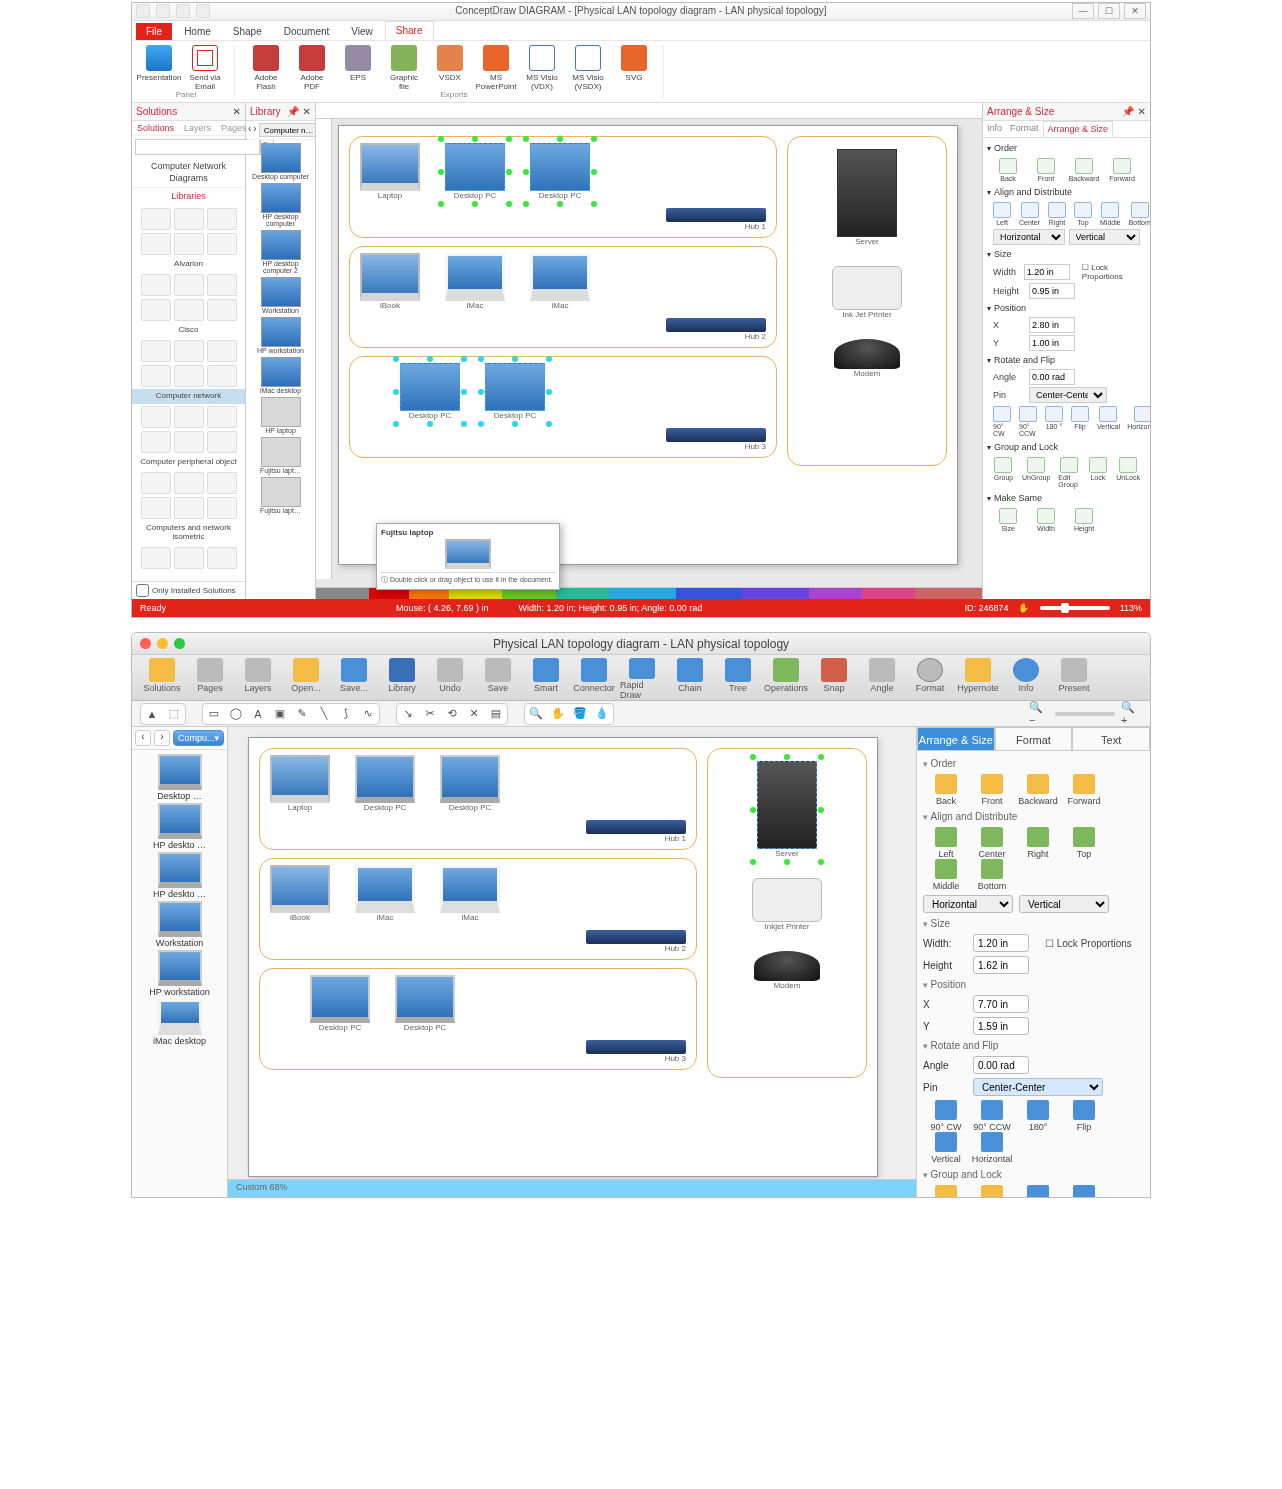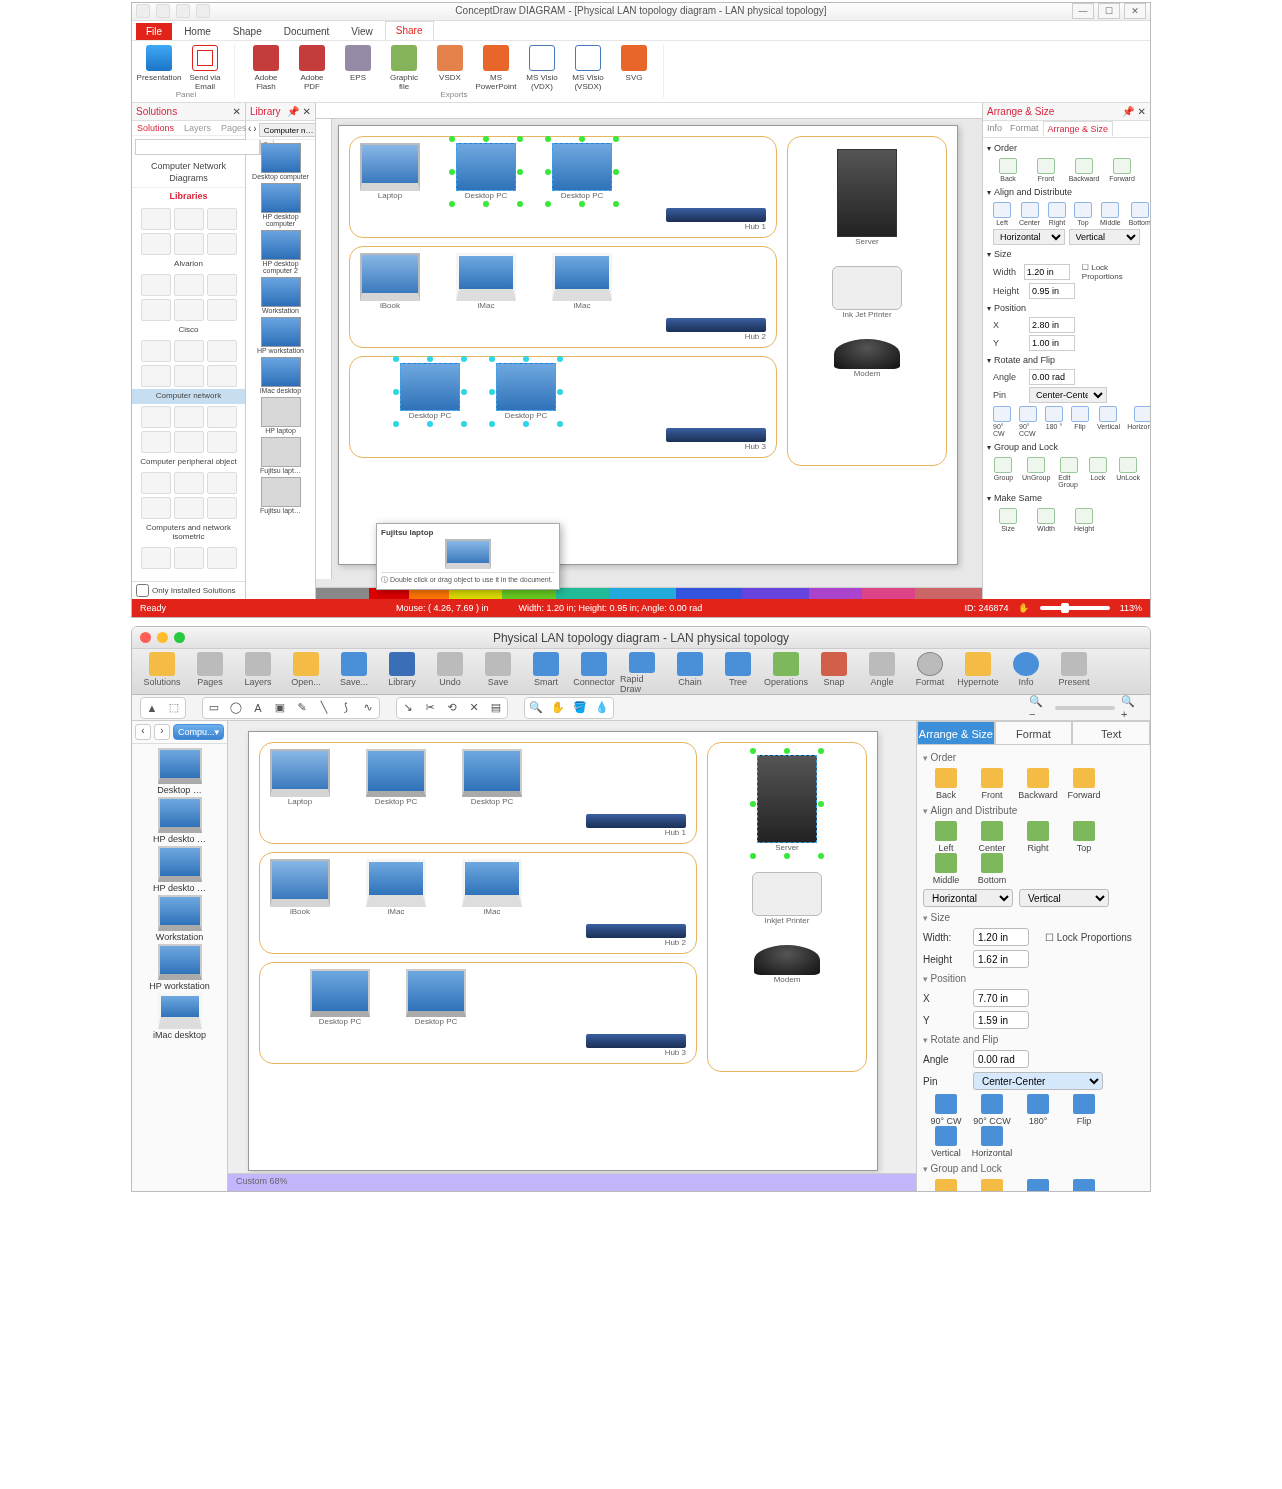--- a/index.html
+++ b/index.html
@@ -33,41 +33,41 @@
 .win-left-panel { width:114px; border-right:1px solid #ccc; display:flex; flex-direction:column; }
 .panel-head { height:18px; background:#f7f7f7; border-bottom:1px solid #ddd; padding:2px 4px; font-size:10px; display:flex; justify-content:space-between; align-items:center;}
 .panel-head .t { color:#d7263d; }
 .panel-subtabs { display:flex; font-size:9px; border-bottom:1px solid #eee;}
 .panel-subtabs span{ padding:2px 5px; color:#d7263d;}
 .panel-subtabs span.dim{color:#999;}
 .search-row{display:flex;padding:3px;}
 .search-row input{flex:1;border:1px solid #ccc;height:16px;font-size:9px;padding:0 3px;}
 .search-row button{width:18px;height:16px;border:1px solid #ccc;background:#f7f7f7;font-size:10px;}
 .sol-title{padding:3px 8px;font-size:9px;text-align:center;line-height:1.3;}
-.sol-title.h{color:#d7263d;font-weight:bold;border-top:1px solid #eee;}
+.sol-title.h{color:#d7263d;font-weight:normal;border-top:1px solid #eee;}
 .lib-grid { display:grid; grid-template-columns:repeat(3,30px); gap:3px; padding:2px 6px; justify-content:center;}
 .lib-grid .th { width:30px; height:22px; background:#f5f5f5; border:1px solid #ddd; border-radius:2px;}
 .lib-cat { font-size:8px; text-align:center; padding:2px 0 4px 0;}
 .lib-cat.sel{background:#c6def0;}
 .only-inst{font-size:8px;padding:2px 4px;border-top:1px solid #ddd;display:flex;gap:3px;align-items:center;}
 
 .win-lib-panel{width:70px;border-right:1px solid #ccc;overflow:hidden;}
 .win-lib-panel .col{display:flex;flex-direction:column;align-items:center;gap:1px;padding-top:2px;}
 .lib-it{width:60px;display:flex;flex-direction:column;align-items:center;padding:1px 0;}
 .lib-it .t{width:40px;height:30px;}
 .lib-it .c{font-size:7px;text-align:center;line-height:1.0;}
 .pc-ic{background:linear-gradient(#6aa4e0,#2c6fb8);border:1px solid #999;}
 .lap-ic{background:#d8d8d8;border:1px solid #aaa;}
 
 .win-canvas{flex:1;background:#e8e8e8;position:relative;overflow:hidden;}
 .win-canvas .rulers-h{height:16px;background:#fff;border-bottom:1px solid #ccc;}
 .win-canvas .rulers-v{width:16px;position:absolute;left:0;top:16px;bottom:20px;background:#fff;border-right:1px solid #ccc;}
 .win-page{position:absolute;left:22px;top:22px;width:620px;height:440px;background:#fff;border:1px solid #999;box-shadow:2px 2px 6px rgba(0,0,0,.2);padding:10px;}
 .row-box{border:1px solid #e7b45e;border-radius:14px;margin-bottom:8px;padding:6px 10px;position:relative;}
-.devs{display:flex;gap:36px;align-items:flex-end;}
+.devs{display:flex;gap:25px;align-items:flex-end;}
 .dev{display:flex;flex-direction:column;align-items:center;font-size:8px;color:#666;position:relative;}
 .dev .shp{width:60px;height:48px;}
 .dev.sel .shp{border:1px dashed #3aa2e8;}
 .handles{position:absolute;inset:-4px;pointer-events:none;}
 .handles span{position:absolute;width:6px;height:6px;background:#3ae83a;border-radius:50%;}
 .handles.cyan span{background:#2dd6e8;}
 .hTL{top:-3px;left:-3px;} .hTR{top:-3px;right:-3px;} .hBL{bottom:-3px;left:-3px;} .hBR{bottom:-3px;right:-3px;}
 .hT{top:-3px;left:50%;margin-left:-3px;} .hB{bottom:-3px;left:50%;margin-left:-3px;}
 .hL{left:-3px;top:50%;margin-top:-3px;} .hR{right:-3px;top:50%;margin-top:-3px;}
 .hub{width:100px;height:14px;background:linear-gradient(#3a5fa0,#1b2f55);border-radius:2px;position:relative;}
@@ -99,21 +99,21 @@
 .rp-field label{width:32px;}
 .rp-field input,.rp-field select{border:1px solid #ccc;height:16px;font-size:9px;padding:0 2px;}
 .rp-field input{width:46px;}
 .rp-field select{width:78px;}
 .win-status{height:18px;background:#e2231a;color:#fff;font-size:9px;display:flex;align-items:center;padding:0 8px;gap:30px;}
 .win-status .r{margin-left:auto;display:flex;gap:10px;align-items:center;}
 .zoom-slider{width:70px;height:4px;background:#fff;border-radius:2px;position:relative;}
 .zoom-slider::after{content:"";position:absolute;left:30%;top:-3px;width:8px;height:10px;background:#fff;border-radius:2px;}
 
 
-.mac{width:1020px;margin:8px auto 4px auto;border:1px solid #bbb;border-radius:6px 6px 0 0;overflow:hidden;font-family:-apple-system,Helvetica,Arial;}
+.mac{width:1020px;margin:14px auto 4px auto;border:1px solid #bbb;border-radius:6px 6px 0 0;overflow:hidden;font-family:-apple-system,Helvetica,Arial;}
 .mac-titlebar{height:22px;background:linear-gradient(#f5f5f5,#e2e2e2);border-bottom:1px solid #ccc;display:flex;align-items:center;padding:0 8px;position:relative;}
 .mac-titlebar .dots{display:flex;gap:6px;}
 .mac-titlebar .dot{width:11px;height:11px;border-radius:50%;}
 .mac-titlebar .title{position:absolute;left:50%;transform:translateX(-50%);font-size:12px;color:#444;}
 .mac-tb{height:46px;background:linear-gradient(#eee,#d9d9d9);border-bottom:1px solid #bbb;display:flex;gap:4px;padding:3px 8px 0 8px;}
 .mac-tb .btn{display:flex;flex-direction:column;align-items:center;font-size:9px;color:#555;width:44px;}
 .mac-tb .btn .ic{width:26px;height:24px;border-radius:3px;margin-bottom:1px;}
 .gic{background:#f4bc45;} .bic{background:#4a90d9;} .ric{background:#d25f4a;} .gric{background:#bbb;}
 .mac-tools{height:26px;background:#f4f4f4;border-bottom:1px solid #ccc;display:flex;align-items:center;gap:4px;padding:0 8px;}
 .mac-tools .grp{display:flex;gap:2px;border:1px solid #ccc;border-radius:4px;padding:1px;background:#fff;}
@@ -139,21 +139,21 @@
 .mac-sec .sh::before{content:"▾";font-size:9px;color:#888;}
 .mac-icrow{display:flex;gap:0;padding:2px 0;flex-wrap:wrap;}
 .mac-icbtn{display:flex;flex-direction:column;align-items:center;width:46px;font-size:9px;color:#444;gap:2px;}
 .mac-icbtn .i{width:22px;height:20px;border-radius:2px;background:#f4bc45;position:relative;}
 .mac-icbtn .i.bl{background:#4a90d9;}
 .mac-icbtn .i.gr{background:#7db85c;}
 .mac-field{display:flex;align-items:center;gap:6px;padding:2px 0;}
 .mac-field label{width:44px;color:#333;}
 .mac-field input,.mac-field select{border:1px solid #bbb;border-radius:3px;height:18px;font-size:10px;padding:0 4px;}
 .mac-field input{width:56px;}
-.mac-status{height:18px;background:#c4b5fd;border-top:1px solid #ccc;font-size:9px;padding:2px 8px;color:#666;}
+.mac-status{height:18px;background:#7dd3fc;border-top:1px solid #ccc;font-size:9px;padding:2px 8px;color:#666;}
 </style>
 </head>
 <body>
 
 <div class="win">
   <div class="win-titlebar">
     <div class="qat">
       <span></span>
       <span></span>
       <span></span>

